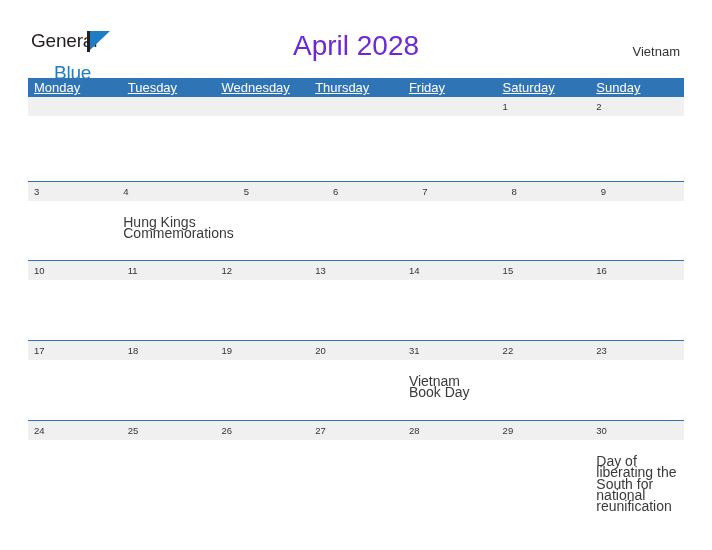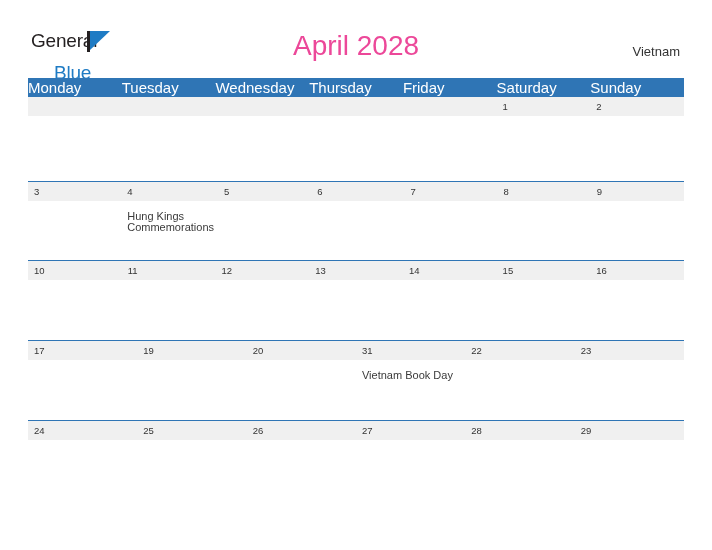--- a/index.html
+++ b/index.html
@@ -72,21 +72,21 @@
     border-right: 20px solid transparent;
   }
 
   .title {
     position: absolute;
     left: 0;
     right: 0;
     top: 30px;
     text-align: center;
     font-size: 28px;
-    color: #ec4899;
+    color: #6d28d9;
     font-weight: normal;
     letter-spacing: 0px;
     font-family: "Liberation Sans", sans-serif;
   }
 
   .country {
     position: absolute;
     right: 32px;
     top: 44px;
     font-size: 13px;
@@ -103,25 +103,27 @@
   }
 
   .weekday-row {
     display: flex;
     background: #2f75b5;
     height: 19px;
   }
   .weekday-cell {
     flex: 1 1 0;
     color: #ffffff;
-    font-size: 15px;
+    font-size: 13px;
     line-height: 19px;
+    padding-left: 6px;
     box-sizing: border-box;
     white-space: nowrap;
     overflow: hidden;
+    text-decoration: underline;
   }
 
   .week-row {
     position: relative;
     border-top: 1.6px solid #2f75b5;
   }
   .week-row.first {
     border-top: none;
   }
   .week-row .shade {
@@ -151,24 +153,24 @@
 
   .day-number {
     font-size: 9.5px;
     color: #333333;
     line-height: 19px;
     height: 19px;
     position: relative;
     z-index: 2;
   }
   .event {
-    font-size: 11px;
+    font-size: 14px;
     line-height: 11.3px;
     color: #3a3a3a;
-    margin-top: 10px;
+    margin-top: 16px;
     word-wrap: break-word;
     font-family: "Liberation Sans", sans-serif;
   }
 </style>
 </head>
 <body>
 
 <div class="page">
 
   <div class="header">
@@ -301,20 +303,24 @@
     </div>
 
     <div class="week-row r4">
       <div class="shade"></div>
       <div class="day-strip">
         <div class="day-cell">
           <div class="day-number">17</div>
           <div class="event"></div>
         </div>
         <div class="day-cell">
+          <div class="day-number">18</div>
+          <div class="event"></div>
+        </div>
+        <div class="day-cell">
           <div class="day-number">19</div>
           <div class="event"></div>
         </div>
         <div class="day-cell">
           <div class="day-number">20</div>
           <div class="event"></div>
         </div>
         <div class="day-cell">
           <div class="day-number">31</div>
           <div class="event">Vietnam Book Day</div>
@@ -350,18 +356,22 @@
           <div class="event"></div>
         </div>
         <div class="day-cell">
           <div class="day-number">28</div>
           <div class="event"></div>
         </div>
         <div class="day-cell">
           <div class="day-number">29</div>
           <div class="event"></div>
         </div>
+        <div class="day-cell">
+          <div class="day-number">30</div>
+          <div class="event">Day of liberating the South for national reunification</div>
+        </div>
       </div>
     </div>
 
   </div>
 
 </div>
 
 </body></html>

